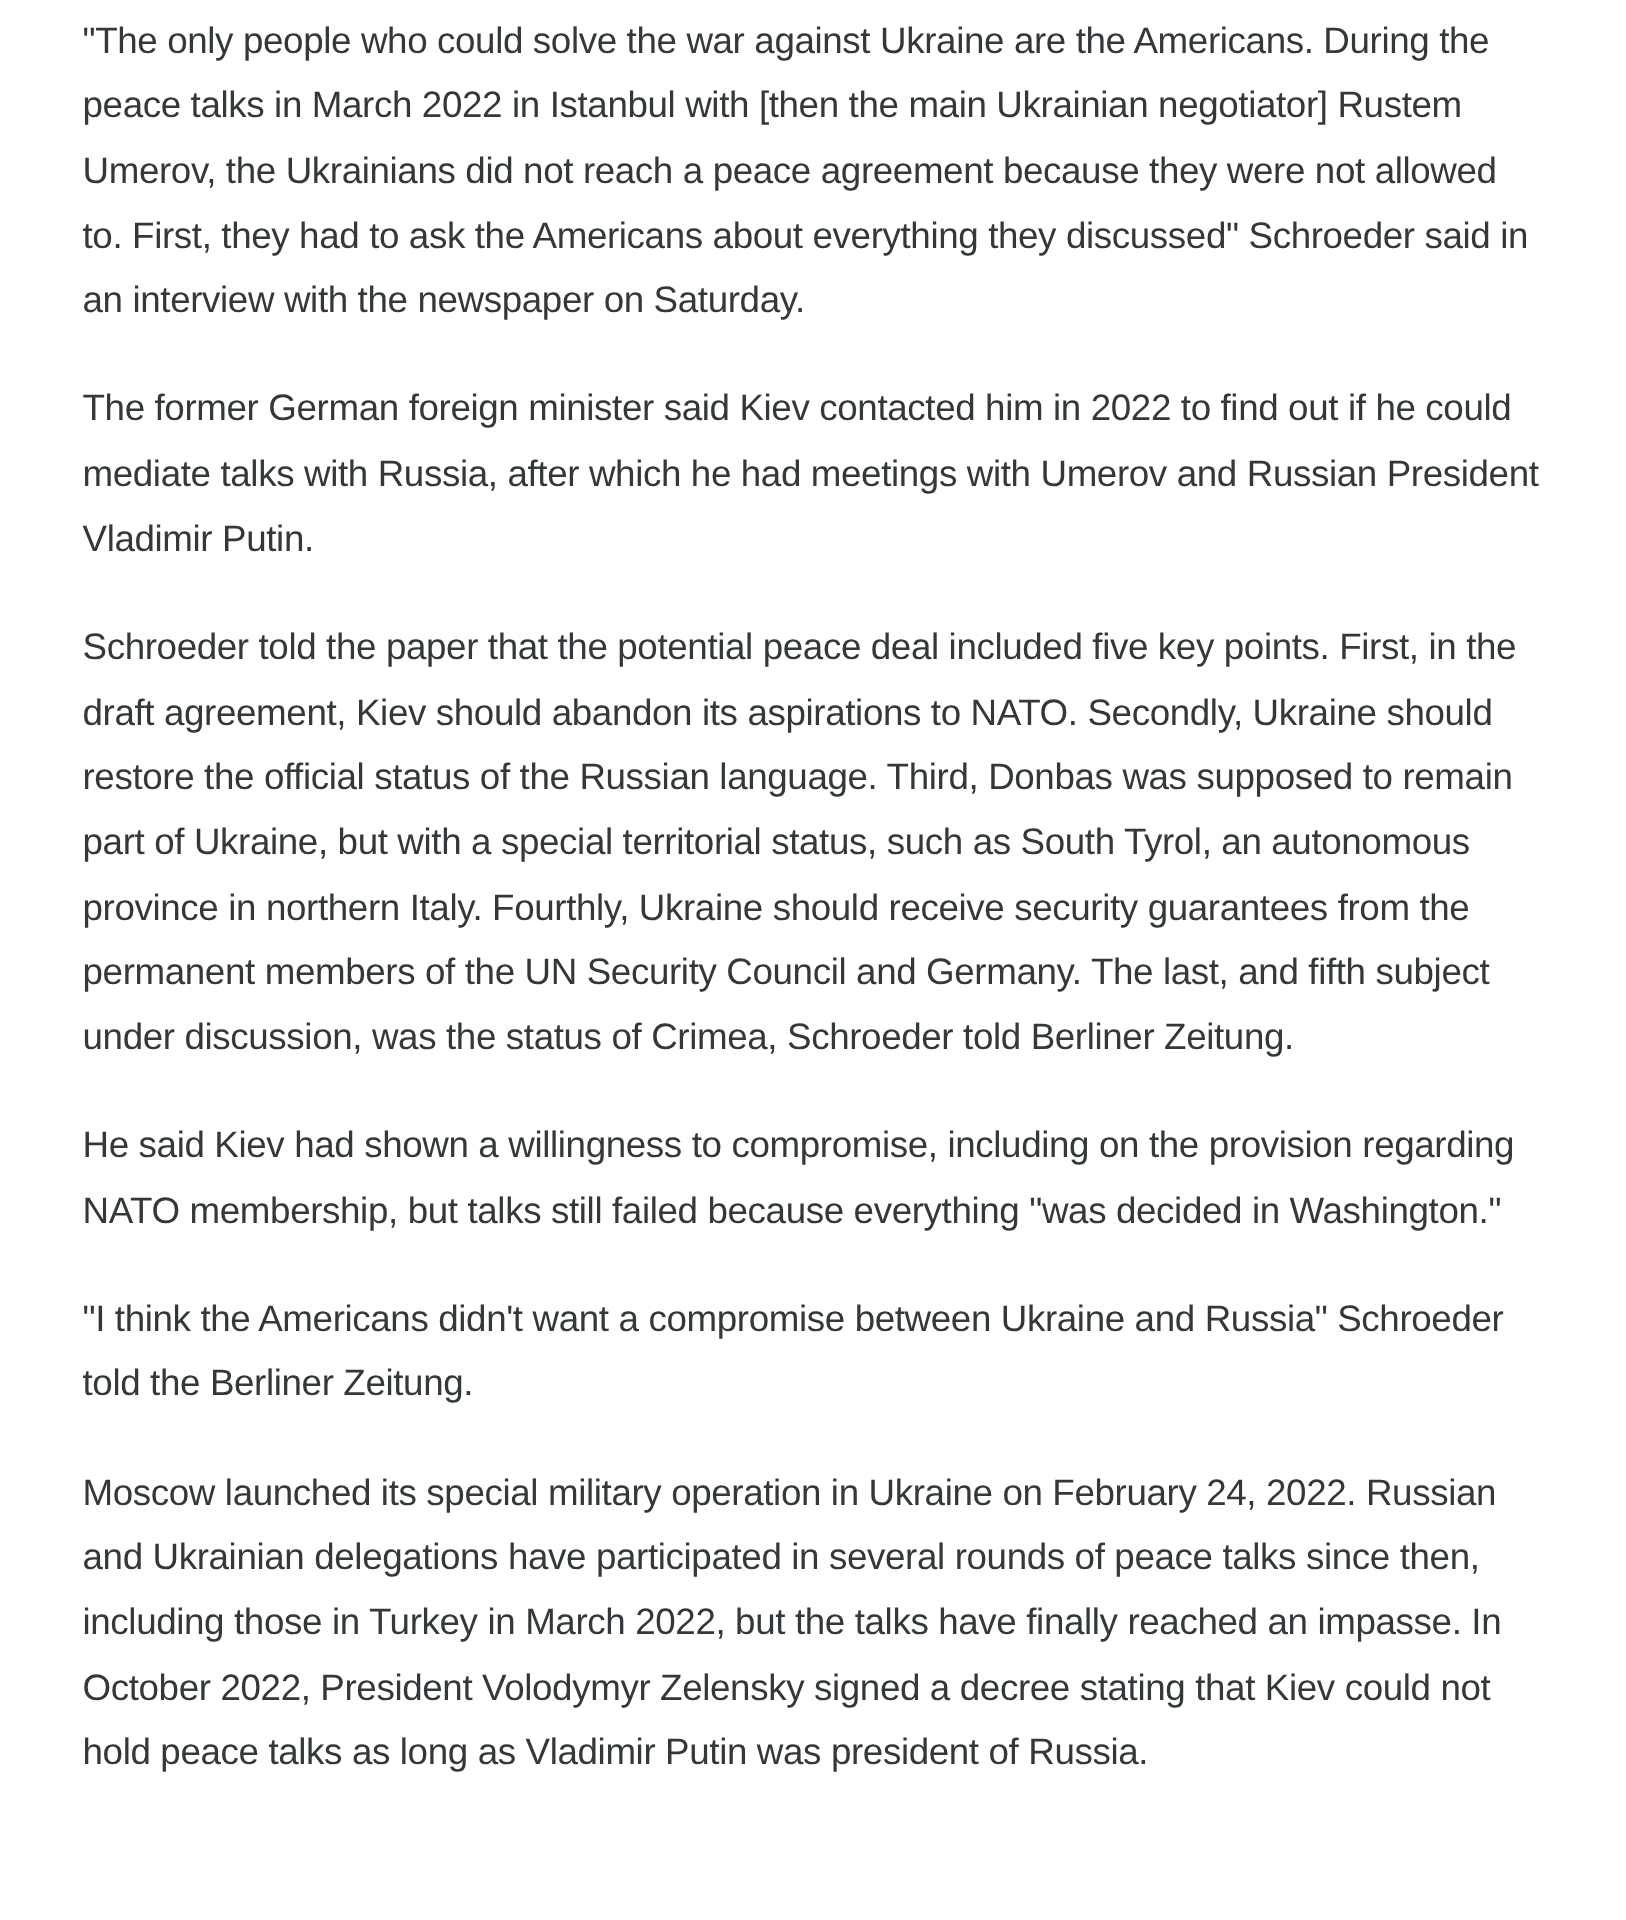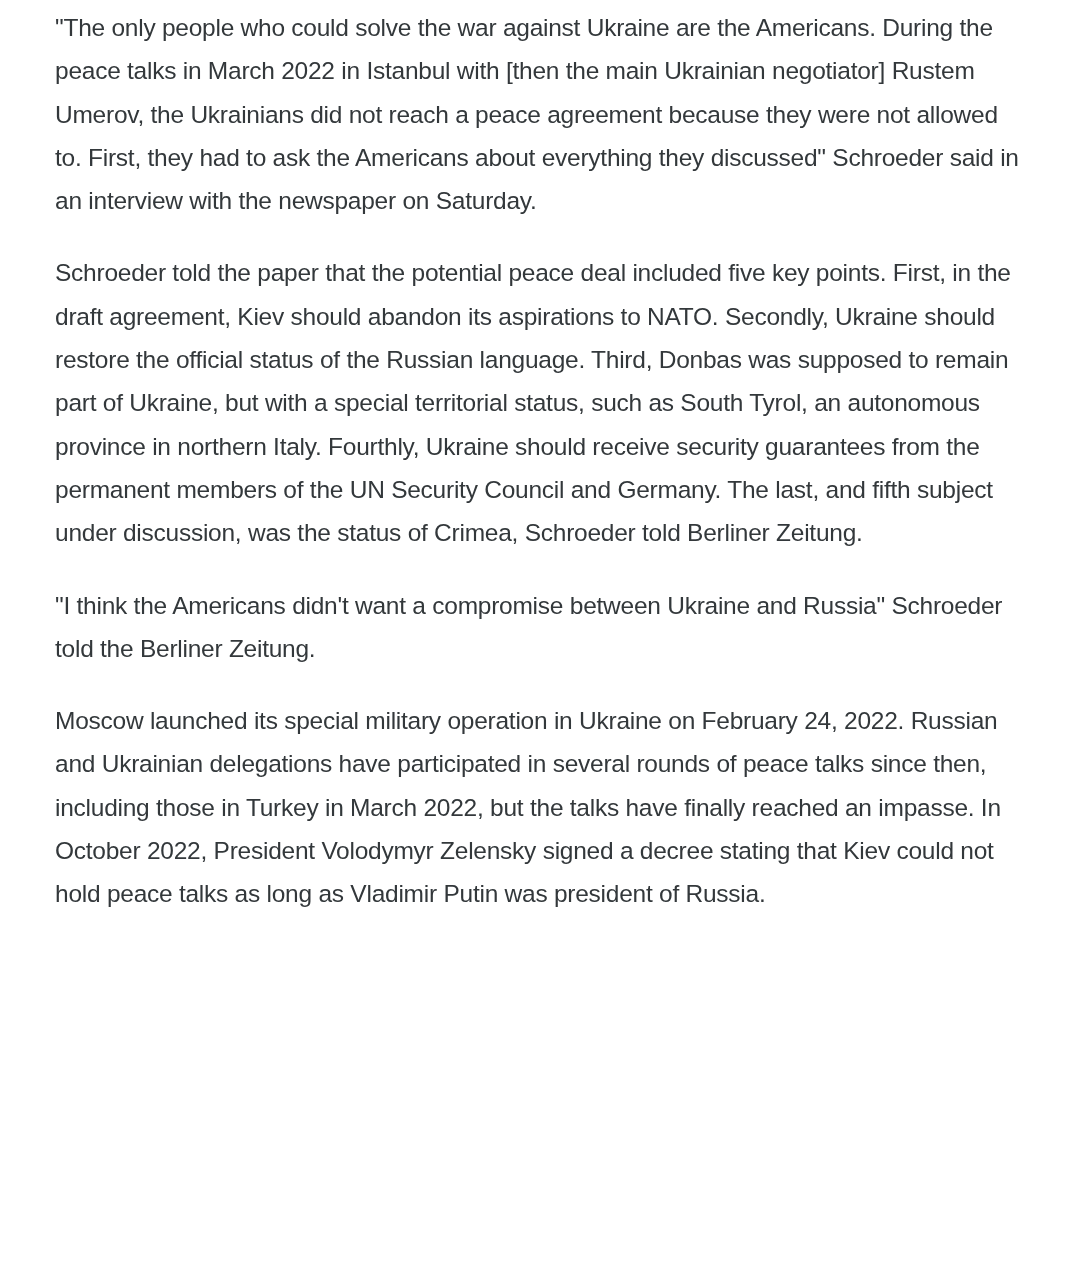--- a/index.html
+++ b/index.html
@@ -26,17 +26,19 @@
   .article p {
     margin: 0 0 29px 0;
   }
 </style>
 </head>
 <body>
 
 <div class="page">
   <article class="article">
     <p>"The only people who could solve the war against Ukraine are the Americans. During the peace talks in March 2022 in Istanbul with [then the main Ukrainian negotiator] Rustem Umerov, the Ukrainians did not reach a peace agreement because they were not allowed to. First, they had to ask the Americans about everything they discussed" Schroeder said in an interview with the newspaper on Saturday.</p>
+    <p>The former German foreign minister said Kiev contacted him in 2022 to find out if he could mediate talks with Russia, after which he had meetings with Umerov and Russian President Vladimir Putin.</p>
     <p>Schroeder told the paper that the potential peace deal included five key points. First, in the draft agreement, Kiev should abandon its aspirations to NATO. Secondly, Ukraine should restore the official status of the Russian language. Third, Donbas was supposed to remain part of Ukraine, but with a special territorial status, such as South Tyrol, an autonomous province in northern Italy. Fourthly, Ukraine should receive security guarantees from the permanent members of the UN Security Council and Germany. The last, and fifth subject under discussion, was the status of Crimea, Schroeder told Berliner Zeitung.</p>
+    <p>He said Kiev had shown a willingness to compromise, including on the provision regarding NATO membership, but talks still failed because everything "was decided in Washington."</p>
     <p>"I think the Americans didn't want a compromise between Ukraine and Russia" Schroeder told the Berliner Zeitung.</p>
     <p>Moscow launched its special military operation in Ukraine on February 24, 2022. Russian and Ukrainian delegations have participated in several rounds of peace talks since then, including those in Turkey in March 2022, but the talks have finally reached an impasse. In October 2022, President Volodymyr Zelensky signed a decree stating that Kiev could not hold peace talks as long as Vladimir Putin was president of Russia.</p>
   </article>
 </div>
 
 </body></html>

